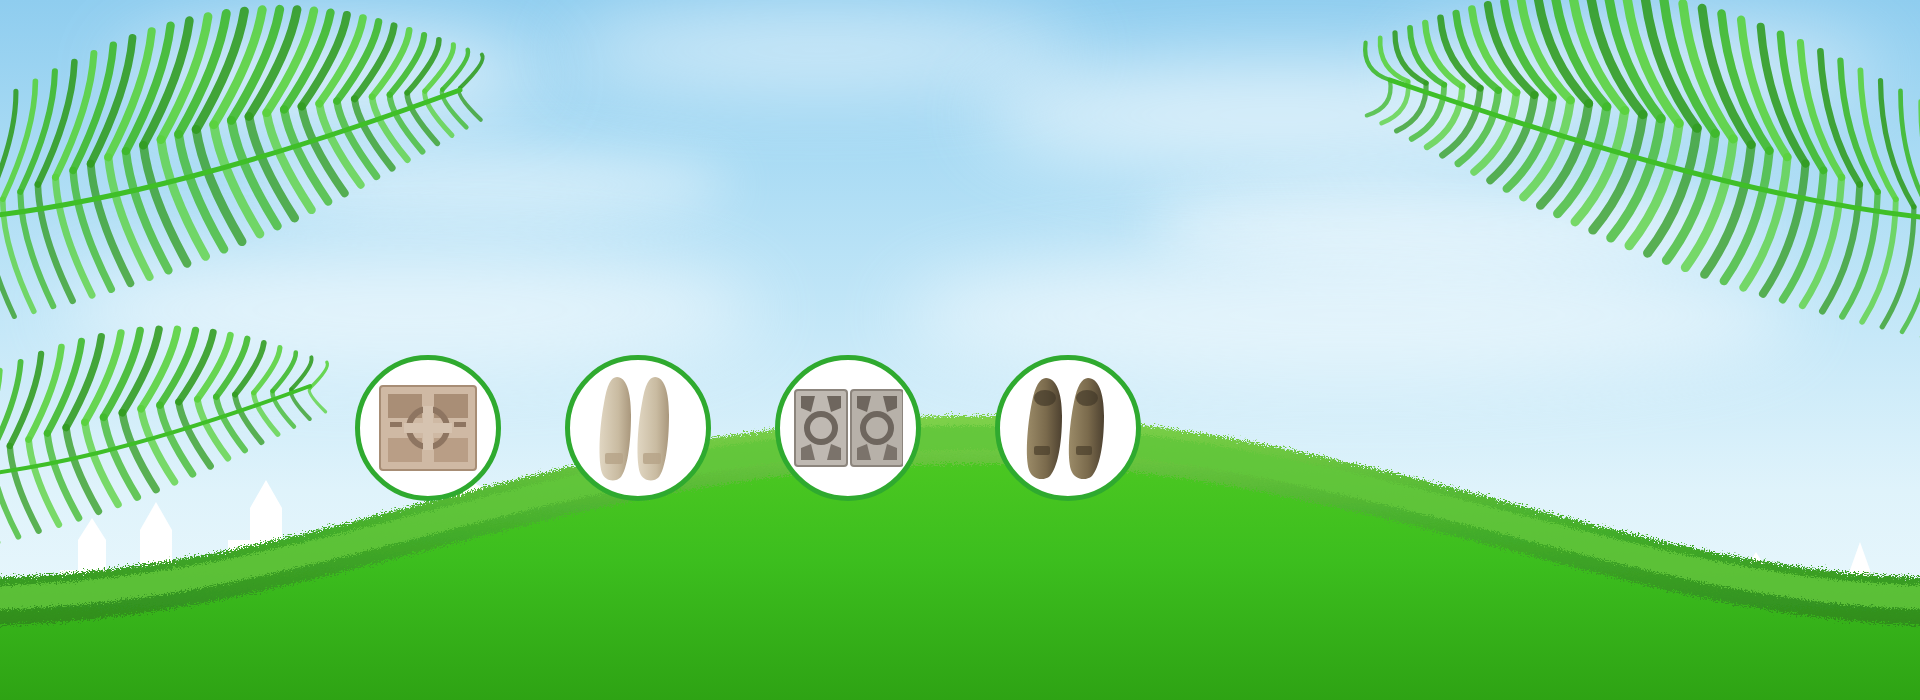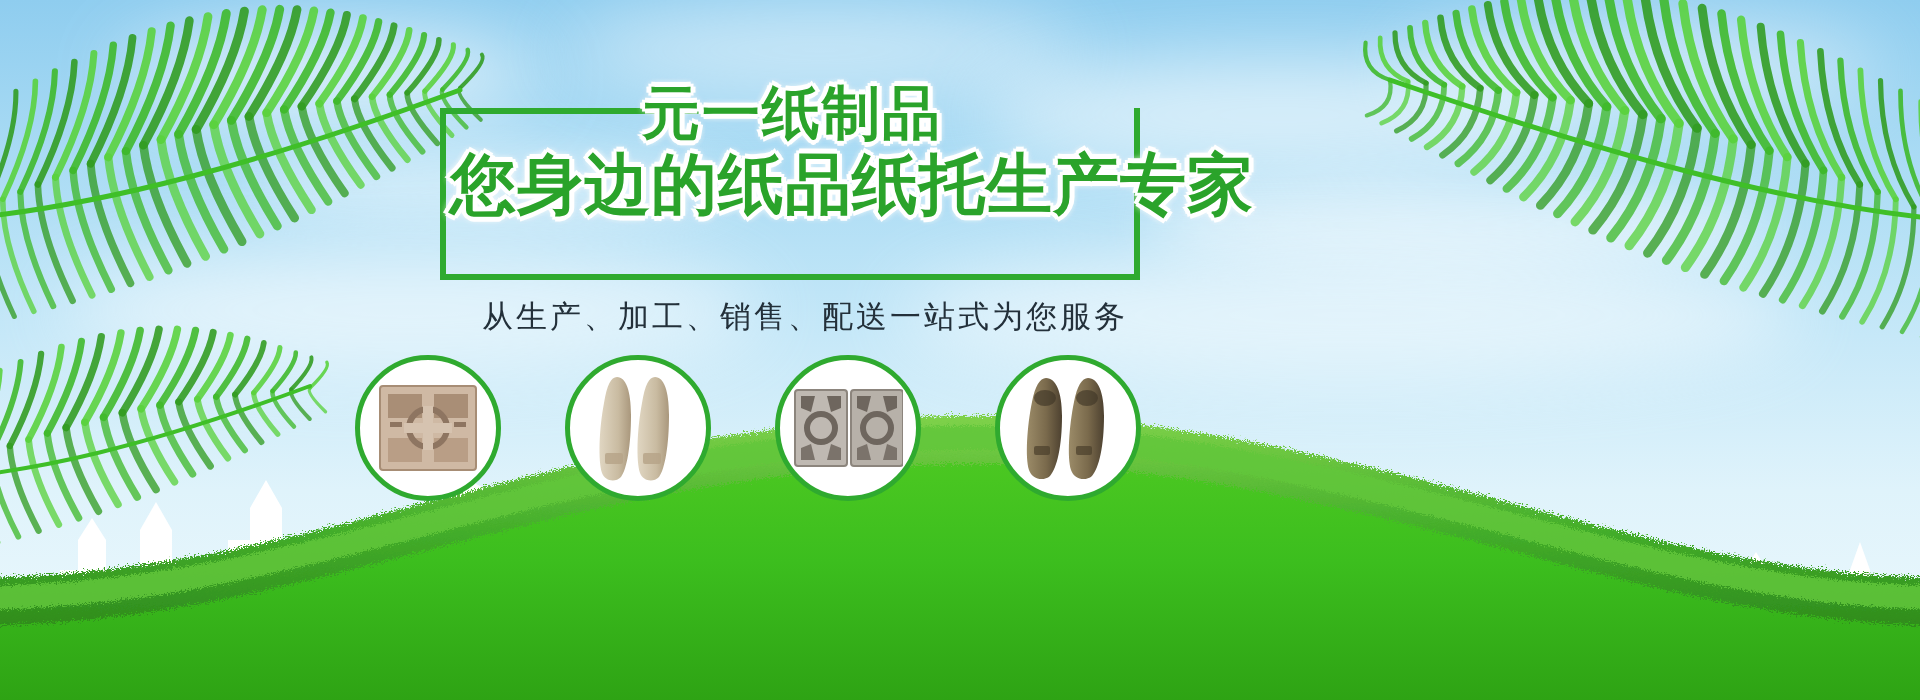--- a/index.html
+++ b/index.html
@@ -377,29 +377,20 @@
           <path d="M166.1 143.1 Q167.4 176.6 136.6 190.9" stroke="#2f9b1e" stroke-width="5.2" stroke-linecap="round" fill="none" opacity="0.76"></path>
           <path d="M148.1 141.5 Q118.2 129.3 120.2 97.8" stroke="#58d13a" stroke-width="4.7" stroke-linecap="round" fill="none" opacity="0.88"></path>
           <path d="M148.1 141.5 Q150.8 171.9 121.6 183.1" stroke="#58d13a" stroke-width="4.7" stroke-linecap="round" fill="none" opacity="0.76"></path>
           <path d="M130.0 140.0 Q101.8 131.0 105.6 102.7" stroke="#3cb827" stroke-width="4.2" stroke-linecap="round" fill="none" opacity="0.88"></path>
           <path d="M130.0 140.0 Q134.4 167.3 106.8 175.4" stroke="#3cb827" stroke-width="4.2" stroke-linecap="round" fill="none" opacity="0.76"></path>
         </g>
       <path d="M690 280 C 530 266 340 212 130 140" stroke="#3fbf28" stroke-width="5" fill="none" stroke-linecap="round"></path>
     </svg>
   </div>
 
-  <div id="text-block">
-    <div id="frame"></div>
-    <div id="frame-top-left"></div>
-    <div id="frame-top-right"></div>
-
-    <div class="headline" id="headline-1">元一纸制品</div>
-    <div class="headline" id="headline-2">您身边的纸品纸托生产专家</div>
-    <div id="subtitle">从生产、加工、销售、配送一站式为您服务</div>
-  </div>
 
   <div id="product-row">
 
     <div class="product-circle" style="left:355px;top:355px;width:146px;height:146px;">
       <svg class="prod-img" width="104" height="96" viewBox="0 0 104 96" aria-hidden="true">
         <rect x="4" y="6" width="96" height="84" rx="3" fill="#cfb9a4"></rect>
         <rect x="4" y="6" width="96" height="84" rx="3" fill="none" stroke="#a78d75" stroke-width="2"></rect>
         <rect x="12" y="14" width="34" height="24" fill="#a98e76"></rect>
         <rect x="58" y="14" width="34" height="24" fill="#a98e76"></rect>
         <rect x="12" y="58" width="34" height="24" fill="#b99e86"></rect>

